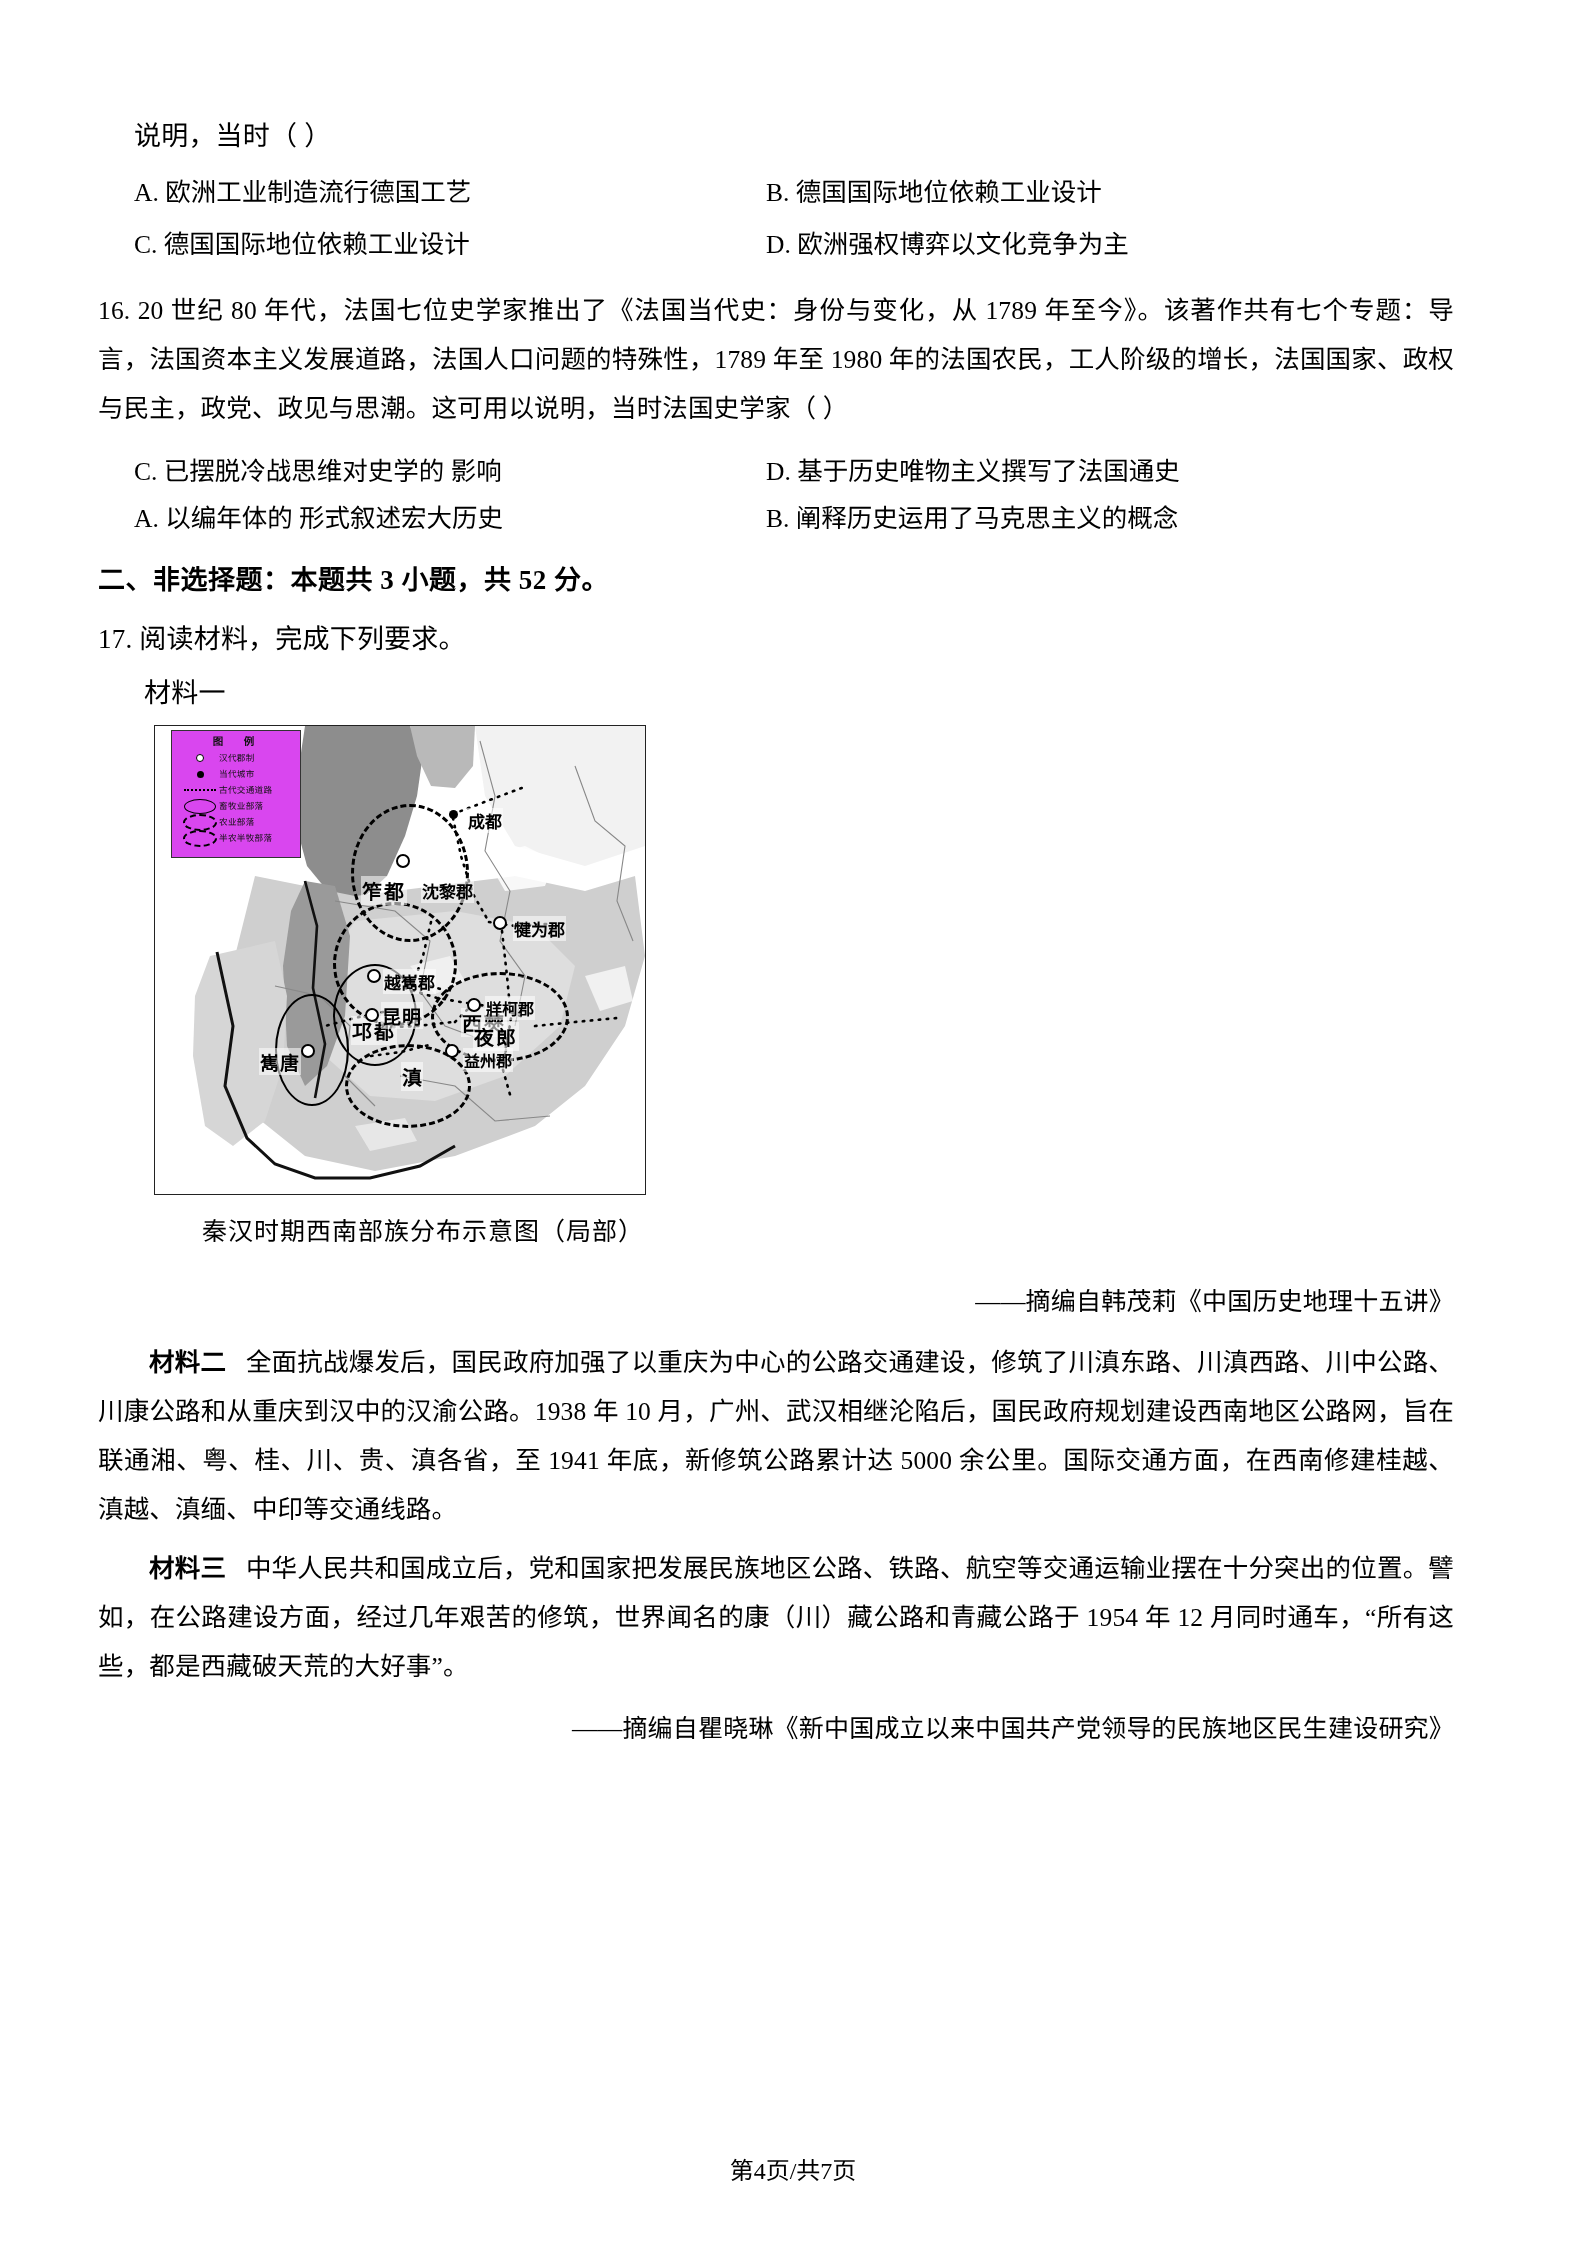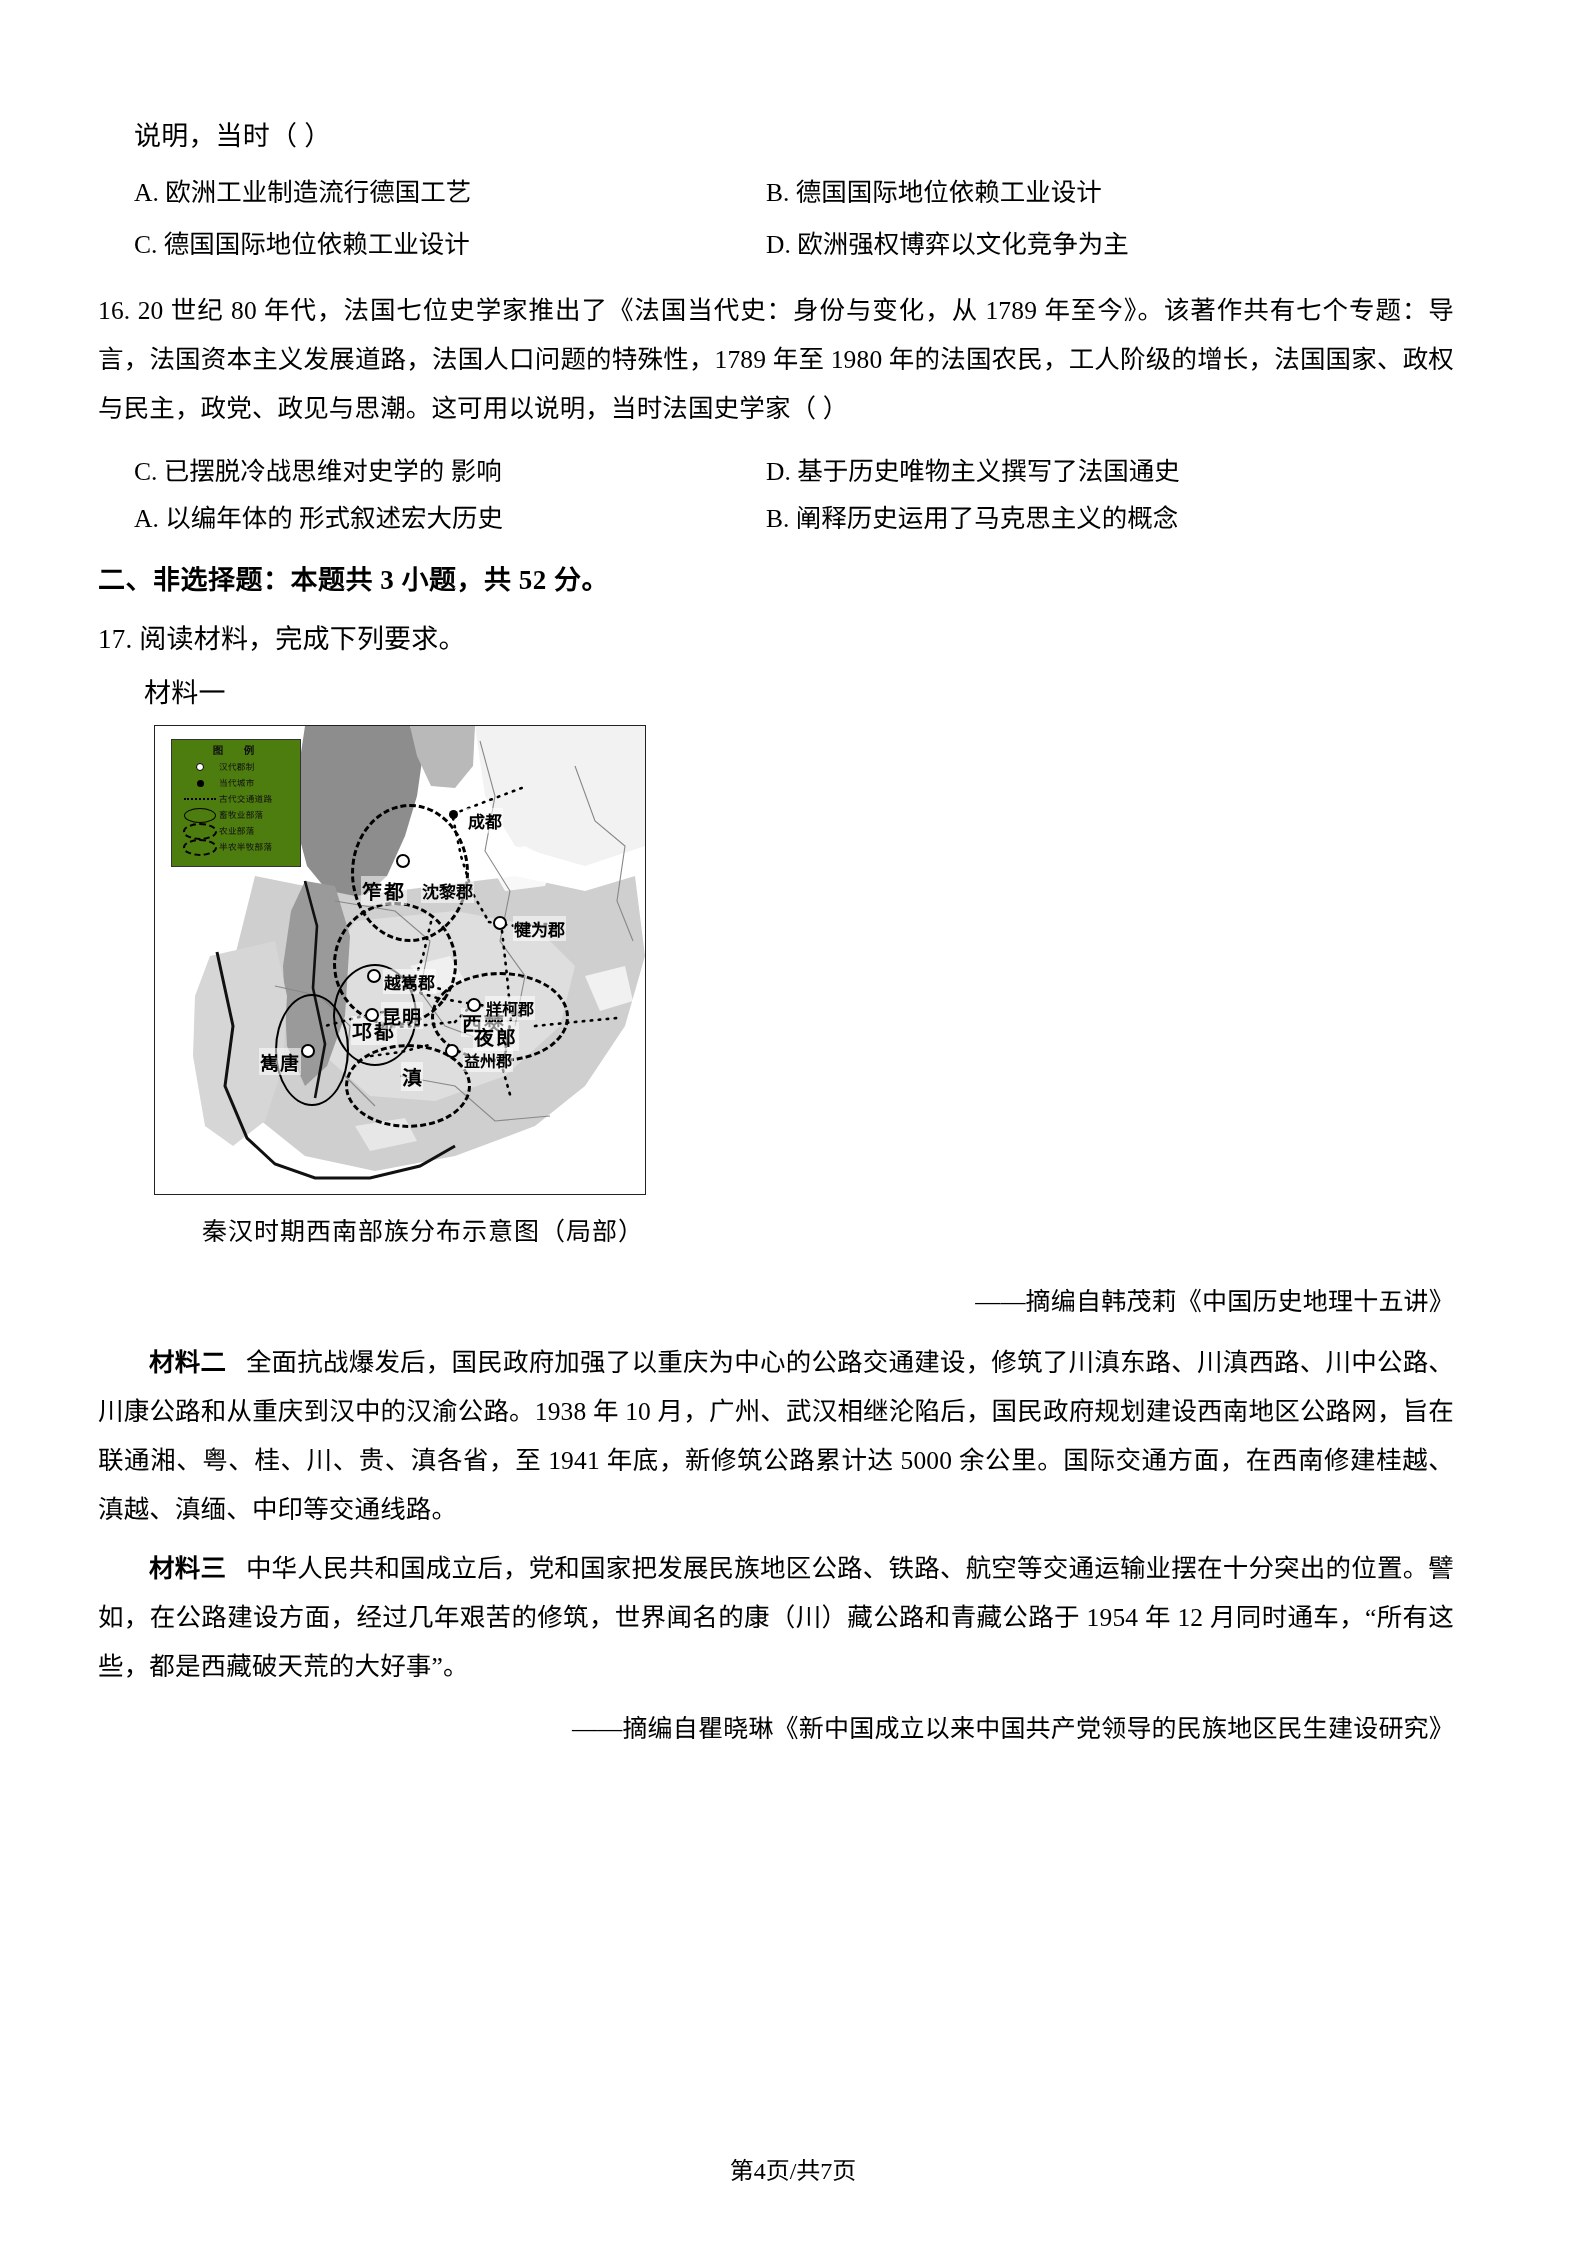--- a/index.html
+++ b/index.html
@@ -87,25 +87,25 @@
     font-size: 25px;
     margin-top: 16px;
     letter-spacing: 1px;
     margin-left: 20px;
   }
 
   
   .legend {
     position: absolute;
     left: 16px;
-    top: 13px;
+    top: 4px;
     width: 128px;
     height: 126px;
     border: 1.4px solid #333;
-    background: #4d7c0f;
+    background: #d946ef;
     z-index: 40;
     font-size: 8.5px;
     line-height: 1;
     color: #111;
   }
   .legend-title {
     text-align: center;
     font-size: 10.5px;
     font-weight: bold;
     margin-top: 6px;

